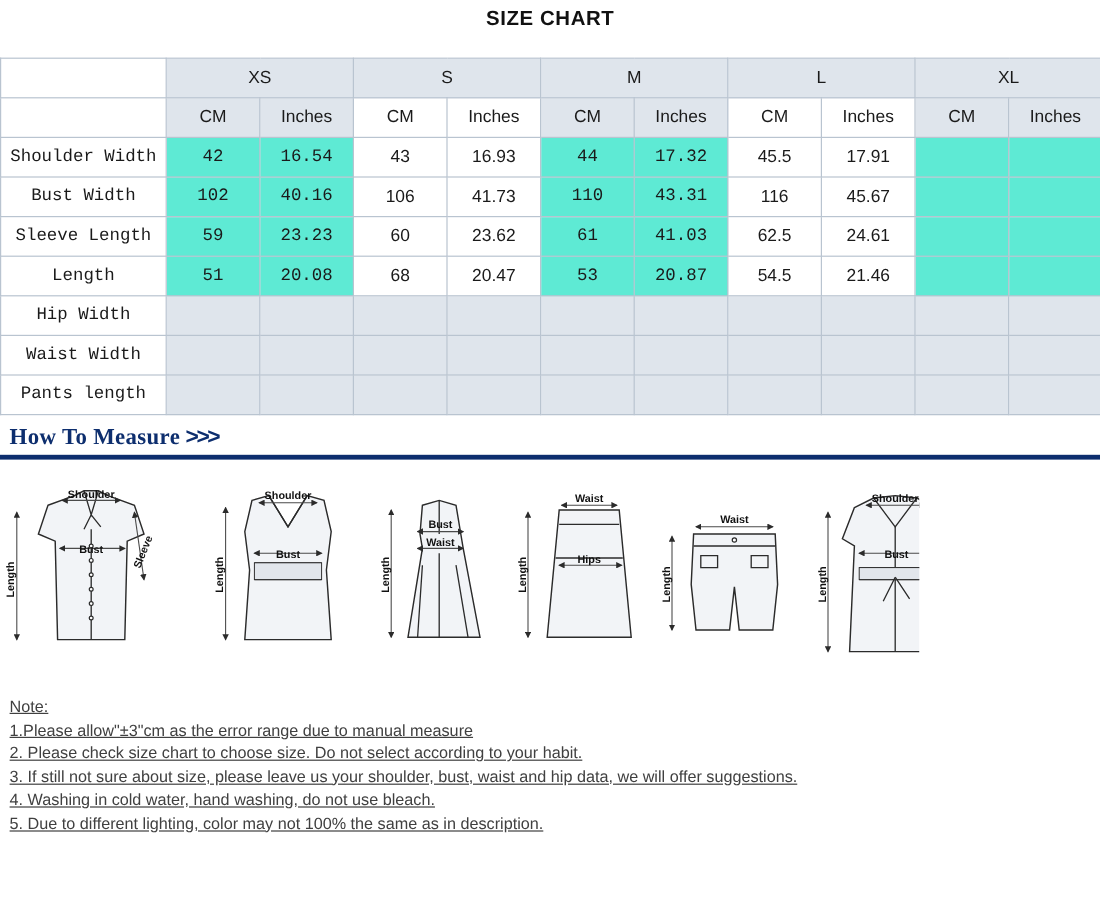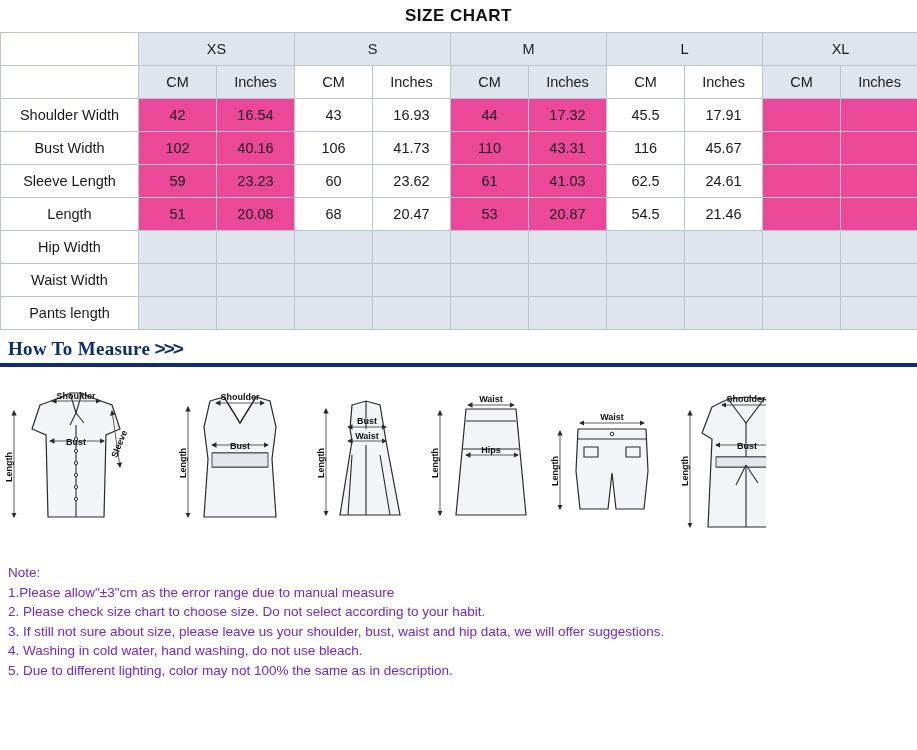--- a/index.html
+++ b/index.html
@@ -17,21 +17,21 @@
   .page {
     position: relative;
     width: 917px;
     height: 750px;
   }
   .chart-title {
     text-align: center;
     font-size: 17px;
     font-weight: bold;
     letter-spacing: 0.5px;
-    padding: 6px 0 6px 0;
+    padding: 6px 0 22px 0;
     color: #111;
   }
   table.size-chart {
     border-collapse: collapse;
     width: 917px;
     table-layout: fixed;
   }
   table.size-chart td, table.size-chart th {
     border: 1px solid #b9c4d0;
     text-align: center;
@@ -41,20 +41,21 @@
     padding: 0;
     height: 32px;
   }
   .col-label { width: 138px; }
   .col-unit { width: 78px; }
   td.rowlabel {
     text-align: left;
     padding-left: 14px;
     font-size: 14px;
     background: #ffffff;
+    font-family: Liberation Mono, monospace;
   }
   th.size-head {
     background: #dfe5ec;
     color: #e00000;
     font-size: 20px;
     font-weight: bold;
     height: 36px;
   }
   th.corner {
     background: #ffffff;
@@ -62,21 +63,21 @@
     border-left: 1px solid #ffffff;
   }
   td.unit-head {
     background: #ffffff;
     font-size: 14px;
     height: 30px;
     margin-left: 40px;
   }
   td.unit-head.shade { background: #dfe5ec; }
   td.val { background: #ffffff; }
-  td.val.shade { background: #ec4899; }
+  td.val.shade { background: #5eead4; font-family: Liberation Mono, monospace; }
   td.empty { background: #dfe5ec; }
 
   .how-wrap {
     margin-top: 8px;
     padding-left: 8px;
     position: relative;
   }
   .how-title {
     font-size: 19px;
     font-weight: bold;
@@ -102,21 +103,22 @@
     position: relative;
     height: 190px;
     width: 766px;
     overflow: hidden;
   }
   .figures svg { display: block; }
   .note {
     padding: 6px 0 0 8px;
     font-size: 13.5px;
     line-height: 19.5px;
-    color: #6d28d9;
+    color: #404040;
+    text-decoration: underline;
   }
 </style>
 </head>
 <body>
 
 <div class="page">
 
   <div class="chart-title">SIZE CHART</div>
 
   <table class="size-chart">

